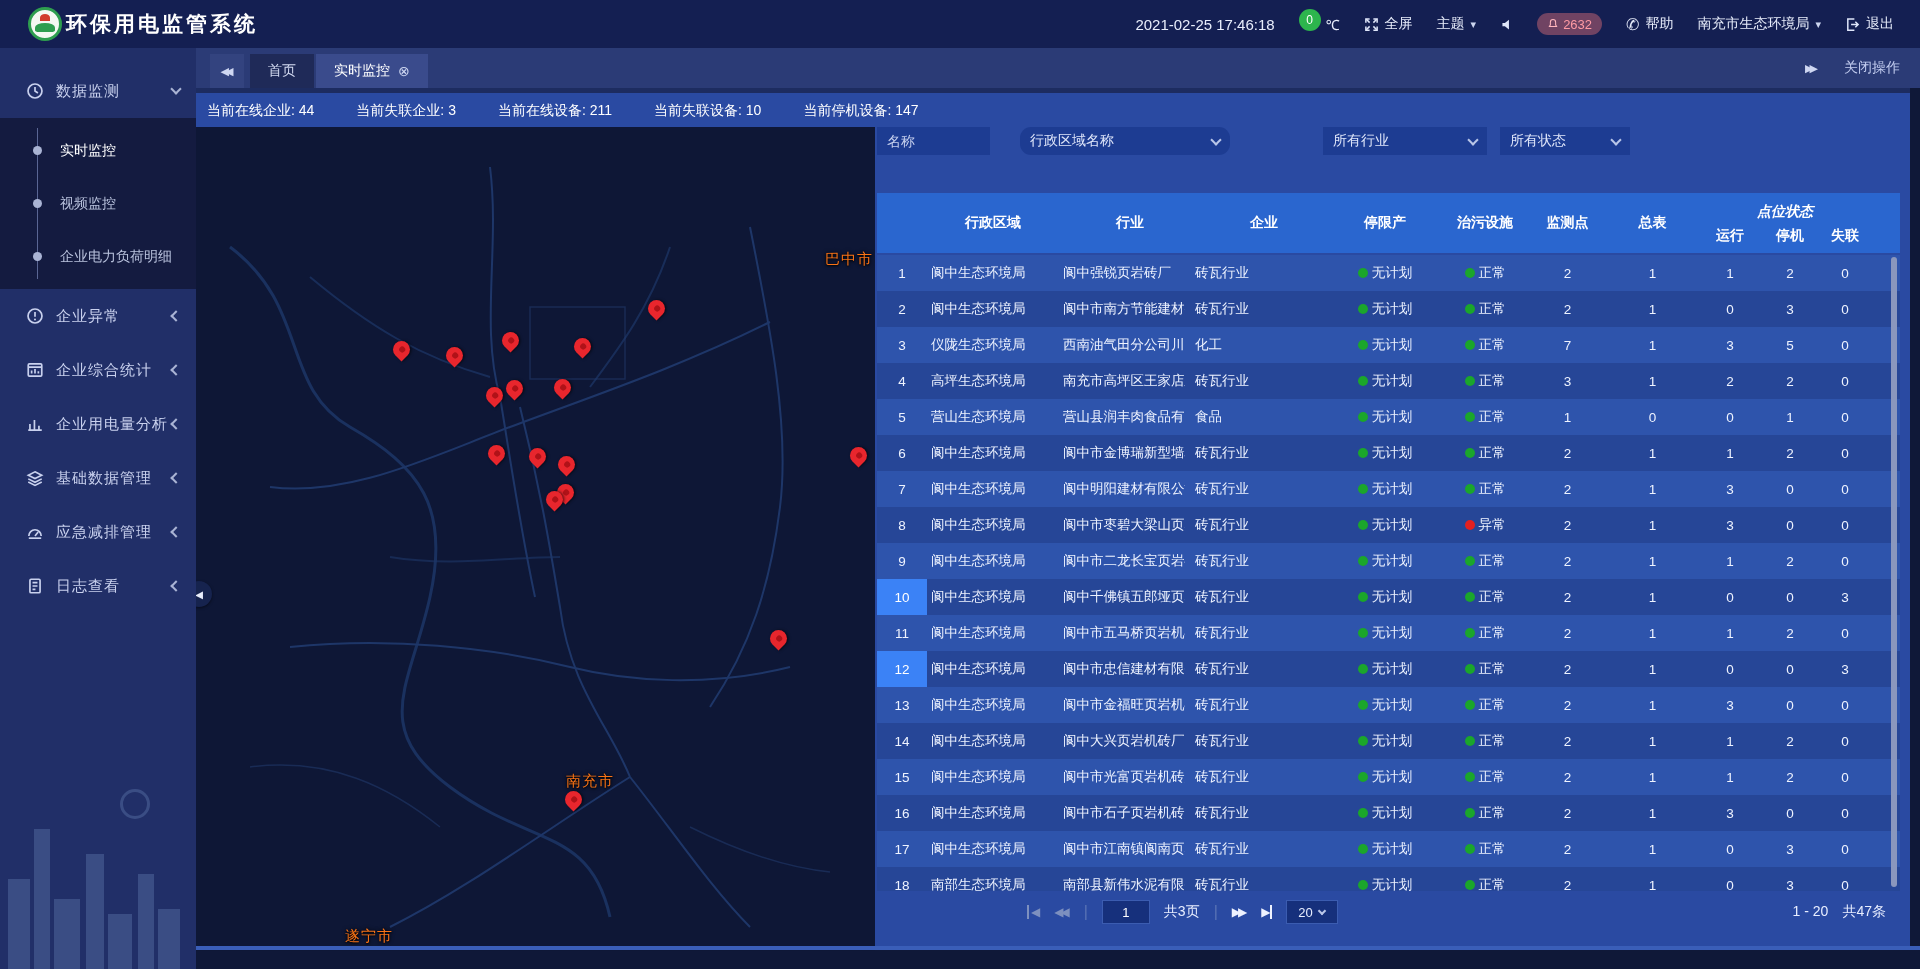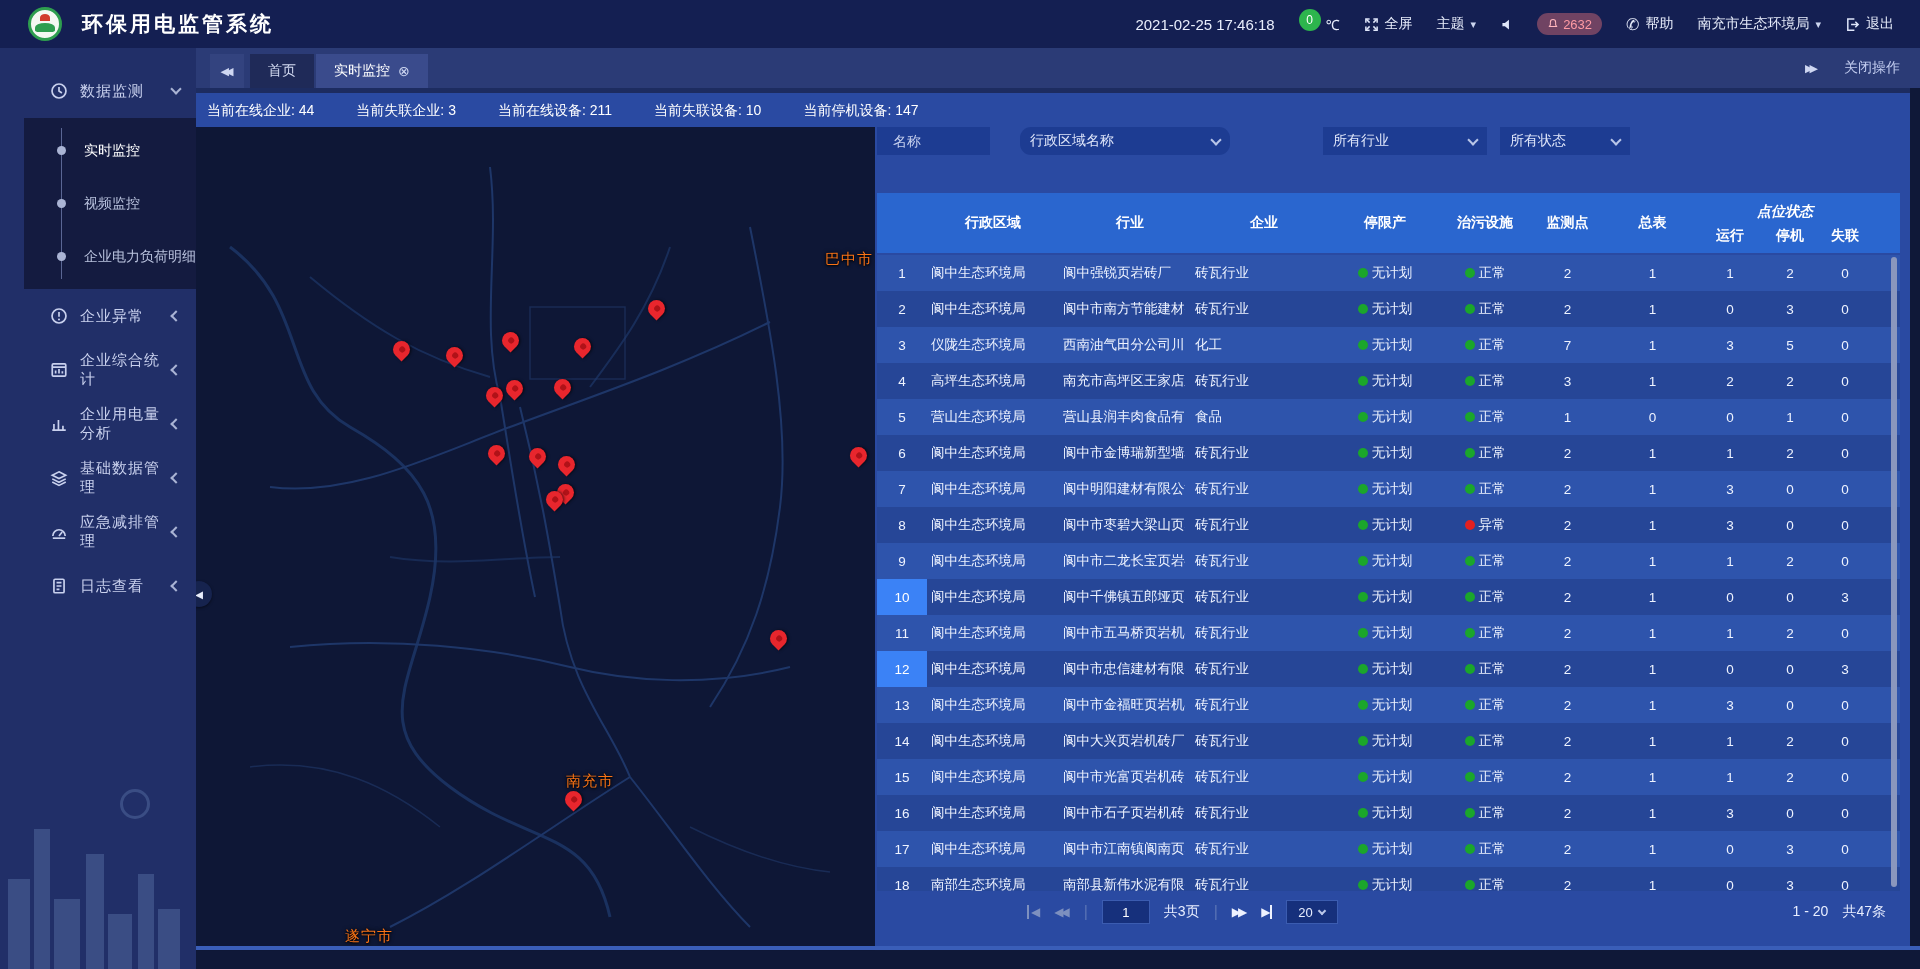--- a/index.html
+++ b/index.html
@@ -9,39 +9,39 @@
 
   
   #topbar { position:absolute; left:0; top:0; width:1920px; height:48px;
     background:#141f52; display:flex; align-items:center; color:#fff; z-index:30; }
   .logo { width:34px; height:34px; border-radius:50%; background:#f4f8f2;
     border:3px solid #2e9e4f; margin-left:28px; position:relative; flex:0 0 auto; }
   .logo:before { content:""; position:absolute; left:9px; top:4px; width:10px; height:7px;
     background:#d23c2e; border-radius:50% 50% 0 0; }
   .logo:after { content:""; position:absolute; left:4px; top:13px; width:20px; height:9px;
     background:#2e9e4f; border-radius:50% 50% 20% 20%; }
-  .app-title { font-size:21px; font-weight:bold; letter-spacing:3px; margin-left:20px; }
+  .app-title { font-size:21px; font-weight:bold; letter-spacing:3px; margin-left:4px; }
   #topbar-right { margin-left:auto; display:flex; align-items:center; gap:24px;
     padding-right:26px; font-size:14px; color:#e8edfb; }
   .tb-time { font-size:15px; }
   .temp-wrap { display:flex; align-items:flex-start; gap:5px; }
   .temp-circle { width:22px; height:22px; border-radius:50%; background:#2db54d; color:#fff;
     font-size:12px; display:flex; align-items:center; justify-content:center; margin-top:-6px; }
   .tb-item { display:flex; align-items:center; gap:6px; cursor:pointer; white-space:nowrap; }
   .tb-item svg { display:block; }
   .caret { font-size:11px; color:#cdd6f0; }
   .badge-pill { min-width:64px; height:22px; border-radius:11px; background:rgba(224,110,120,.45);
     color:#ff9aa4; display:flex; align-items:center; justify-content:center; gap:4px;
     font-size:13px; padding:0 10px; }
   .phone-glyph { font-size:16px; }
 
   
   #sidebar { position:absolute; left:0; top:48px; width:196px; height:921px;
     background:#212f68; color:#c9d1ee; overflow:hidden; z-index:20; }
-  #sidebar-menu { padding-top:16px; position:relative; z-index:2;padding-left:24px; }
+  #sidebar-menu { padding-top:16px; position:relative; z-index:2; }
   .menu-group { height:54px; display:flex; align-items:center; padding:0 16px 0 26px;
     font-size:15px; cursor:pointer; position:relative; }
   .micon { width:18px; height:18px; margin-right:12px; flex:0 0 auto; }
   .mlabel { flex:1; letter-spacing:1px; }
   .chev { width:8px; height:8px; border-right:2px solid #aab4d4; border-bottom:2px solid #aab4d4; }
   .chev-down { transform:rotate(45deg); margin-top:-4px; }
   .chev-left { transform:rotate(135deg); }
   .submenu { background:#141b40; padding:6px 0; position:relative; }
   .submenu-item { height:53px; display:flex; align-items:center; padding-left:33px;
     font-size:14px; color:#b9c2dd; cursor:pointer; position:relative; }
@@ -91,21 +91,21 @@
     border-radius:50%; background:#16234e; color:#e8edfb; display:flex; align-items:center;
     justify-content:center; font-size:10px; cursor:pointer; box-shadow:0 1px 3px rgba(0,0,0,.5); }
 
   
   #panel { position:absolute; left:691px; top:34px; width:1023px; height:824px; }
   .filter-box { position:absolute; top:0; height:28px; background:#1d3c92;
     display:flex; align-items:center; padding:0 10px; color:#dfe6fa; font-size:14px;
     justify-content:space-between; cursor:pointer; }
   #f-name { left:0; width:113px; padding:0; }
   #f-name input { width:100%; height:100%; background:transparent; border:none; outline:none;
-    color:#86efac; font-size:14px; padding:0 16px; font-family:"Liberation Sans",sans-serif; }
+    color:#86efac; font-size:14px; padding:0 10px; font-family:"Liberation Sans",sans-serif; }
   #f-name input::placeholder { color:#c6d0ee; opacity:1; }
   #f-region { left:143px; width:210px;border-radius:11px; }
   #f-industry { left:446px; width:164px; }
   #f-status { left:623px; width:130px; }
   .fchev { width:8px; height:8px; border-right:2px solid #b9c6e8; border-bottom:2px solid #b9c6e8;
     transform:rotate(45deg); margin-top:-3px; }
 
   
   #thead { position:absolute; left:0; top:66px; width:1023px; height:60px;
     background:#2a66cf; color:#fff; font-size:14px; font-weight:bold; display:flex; }

